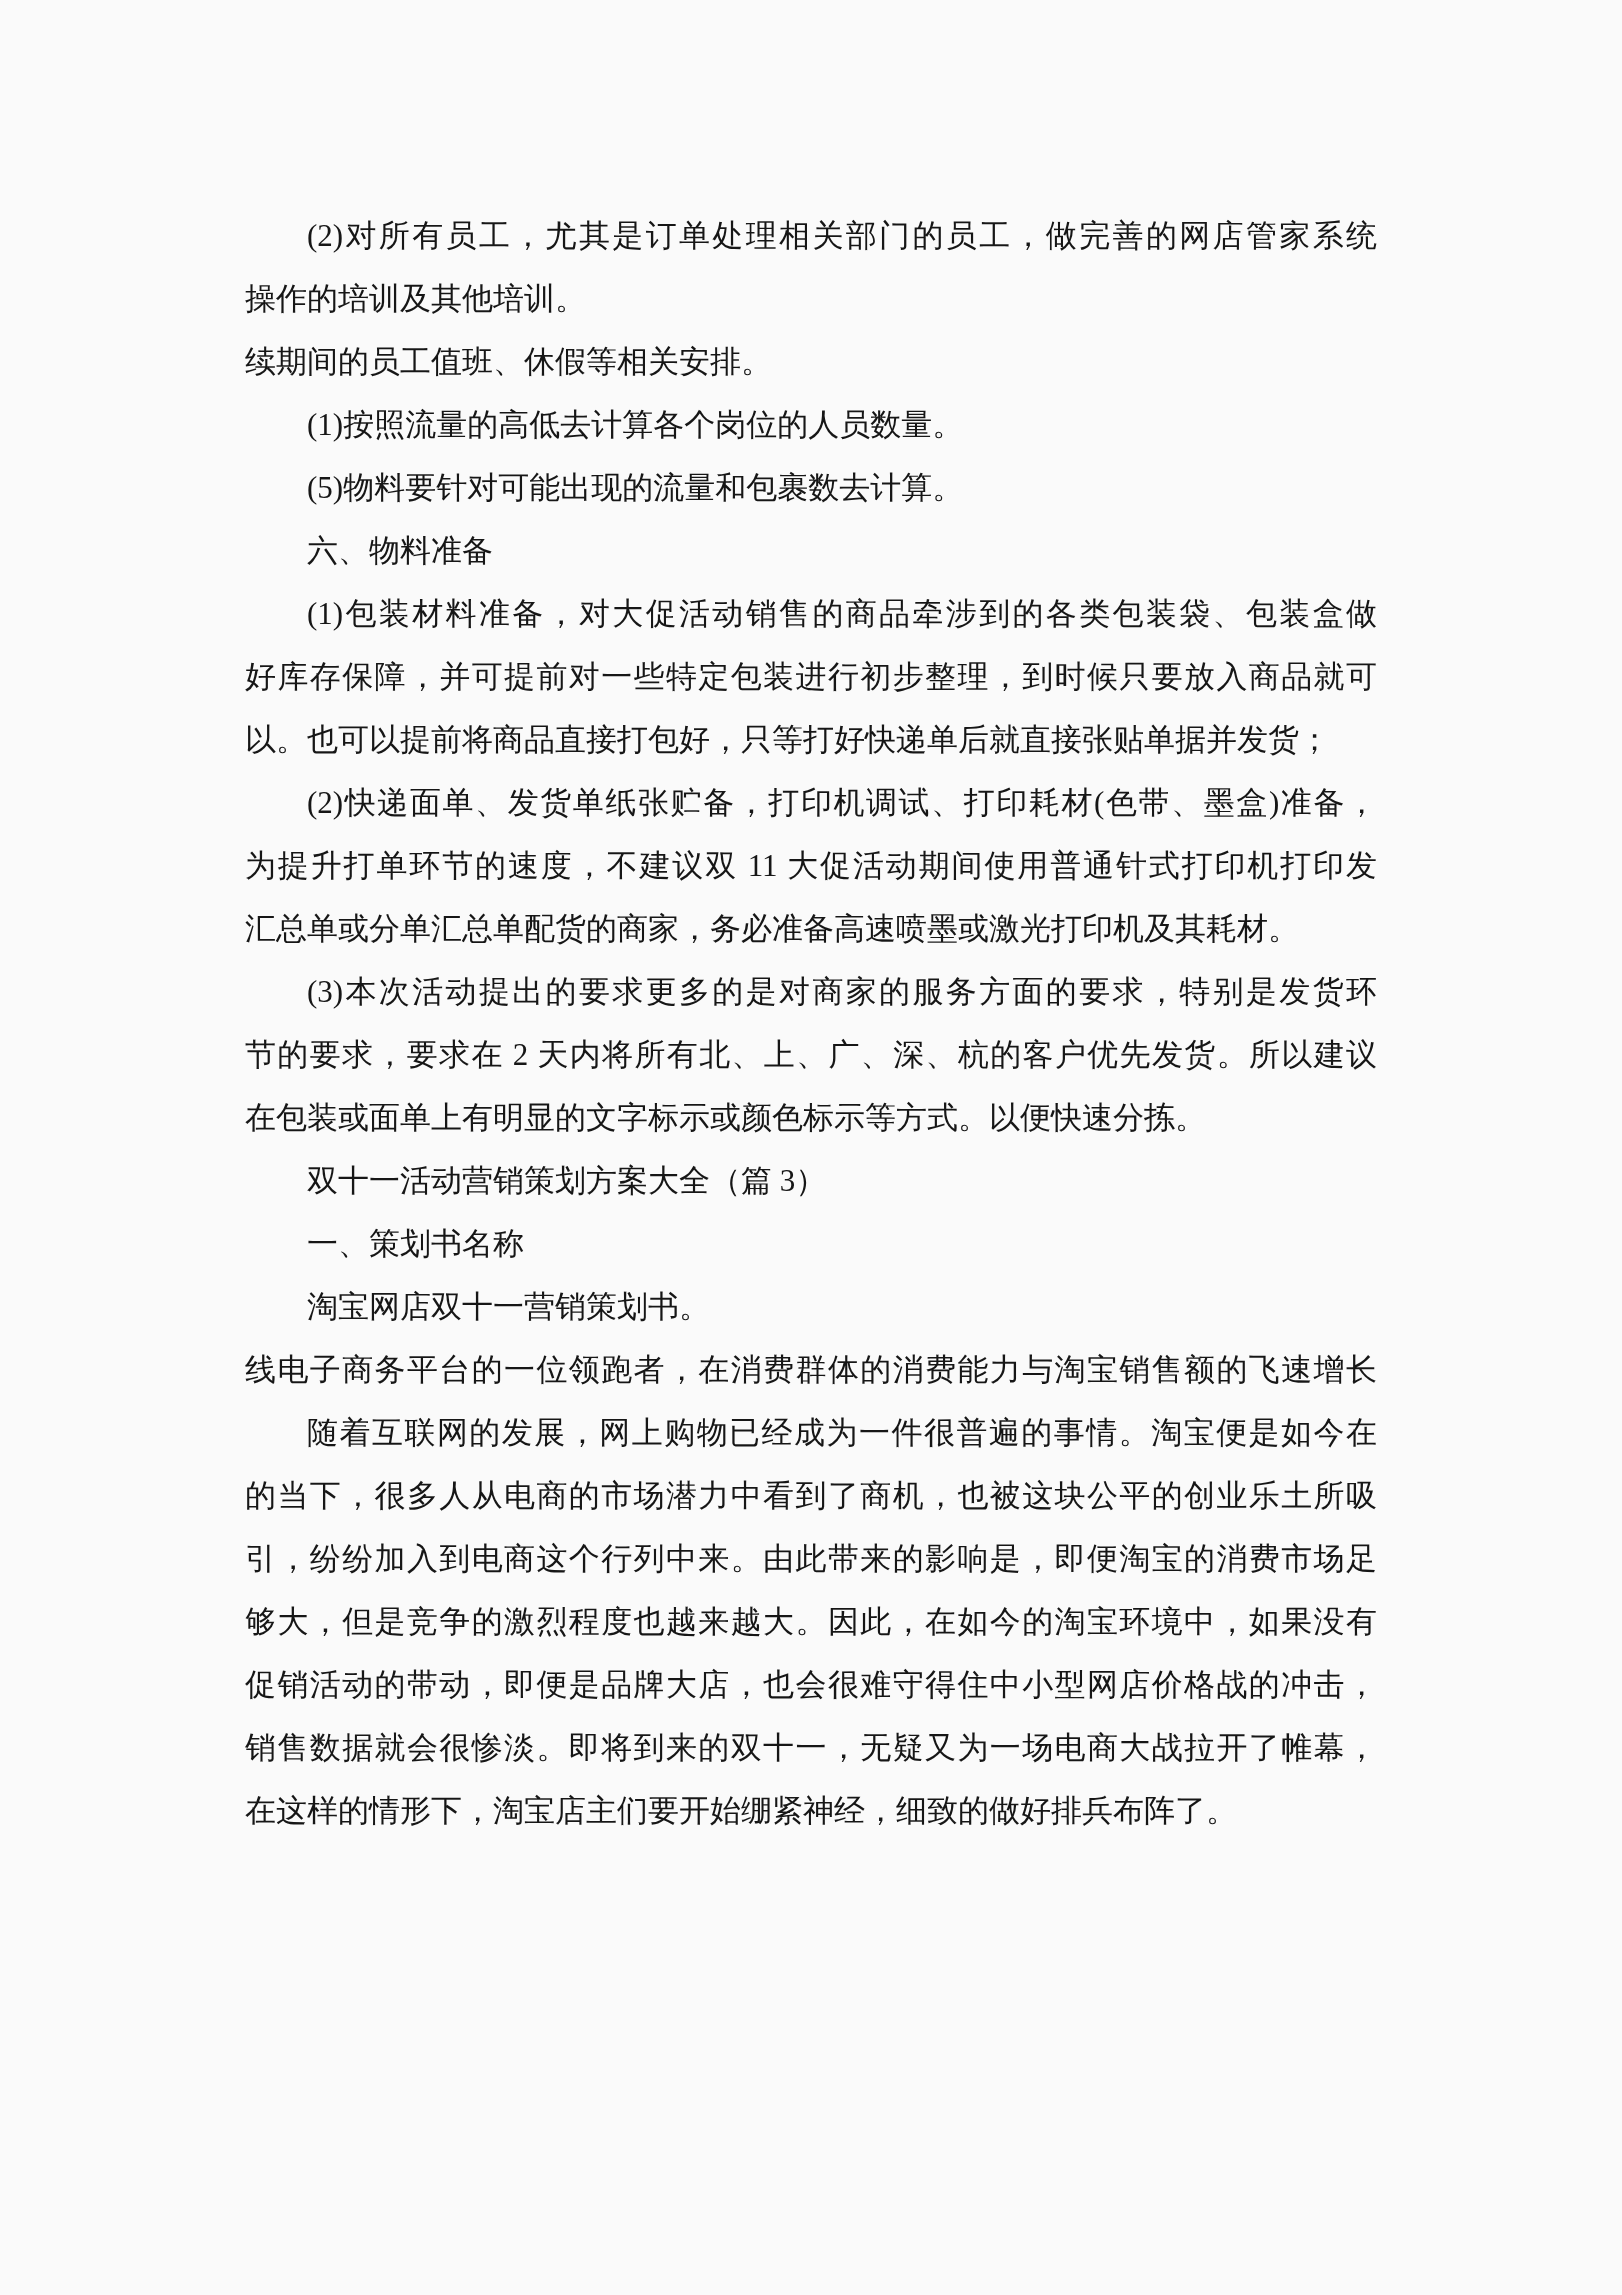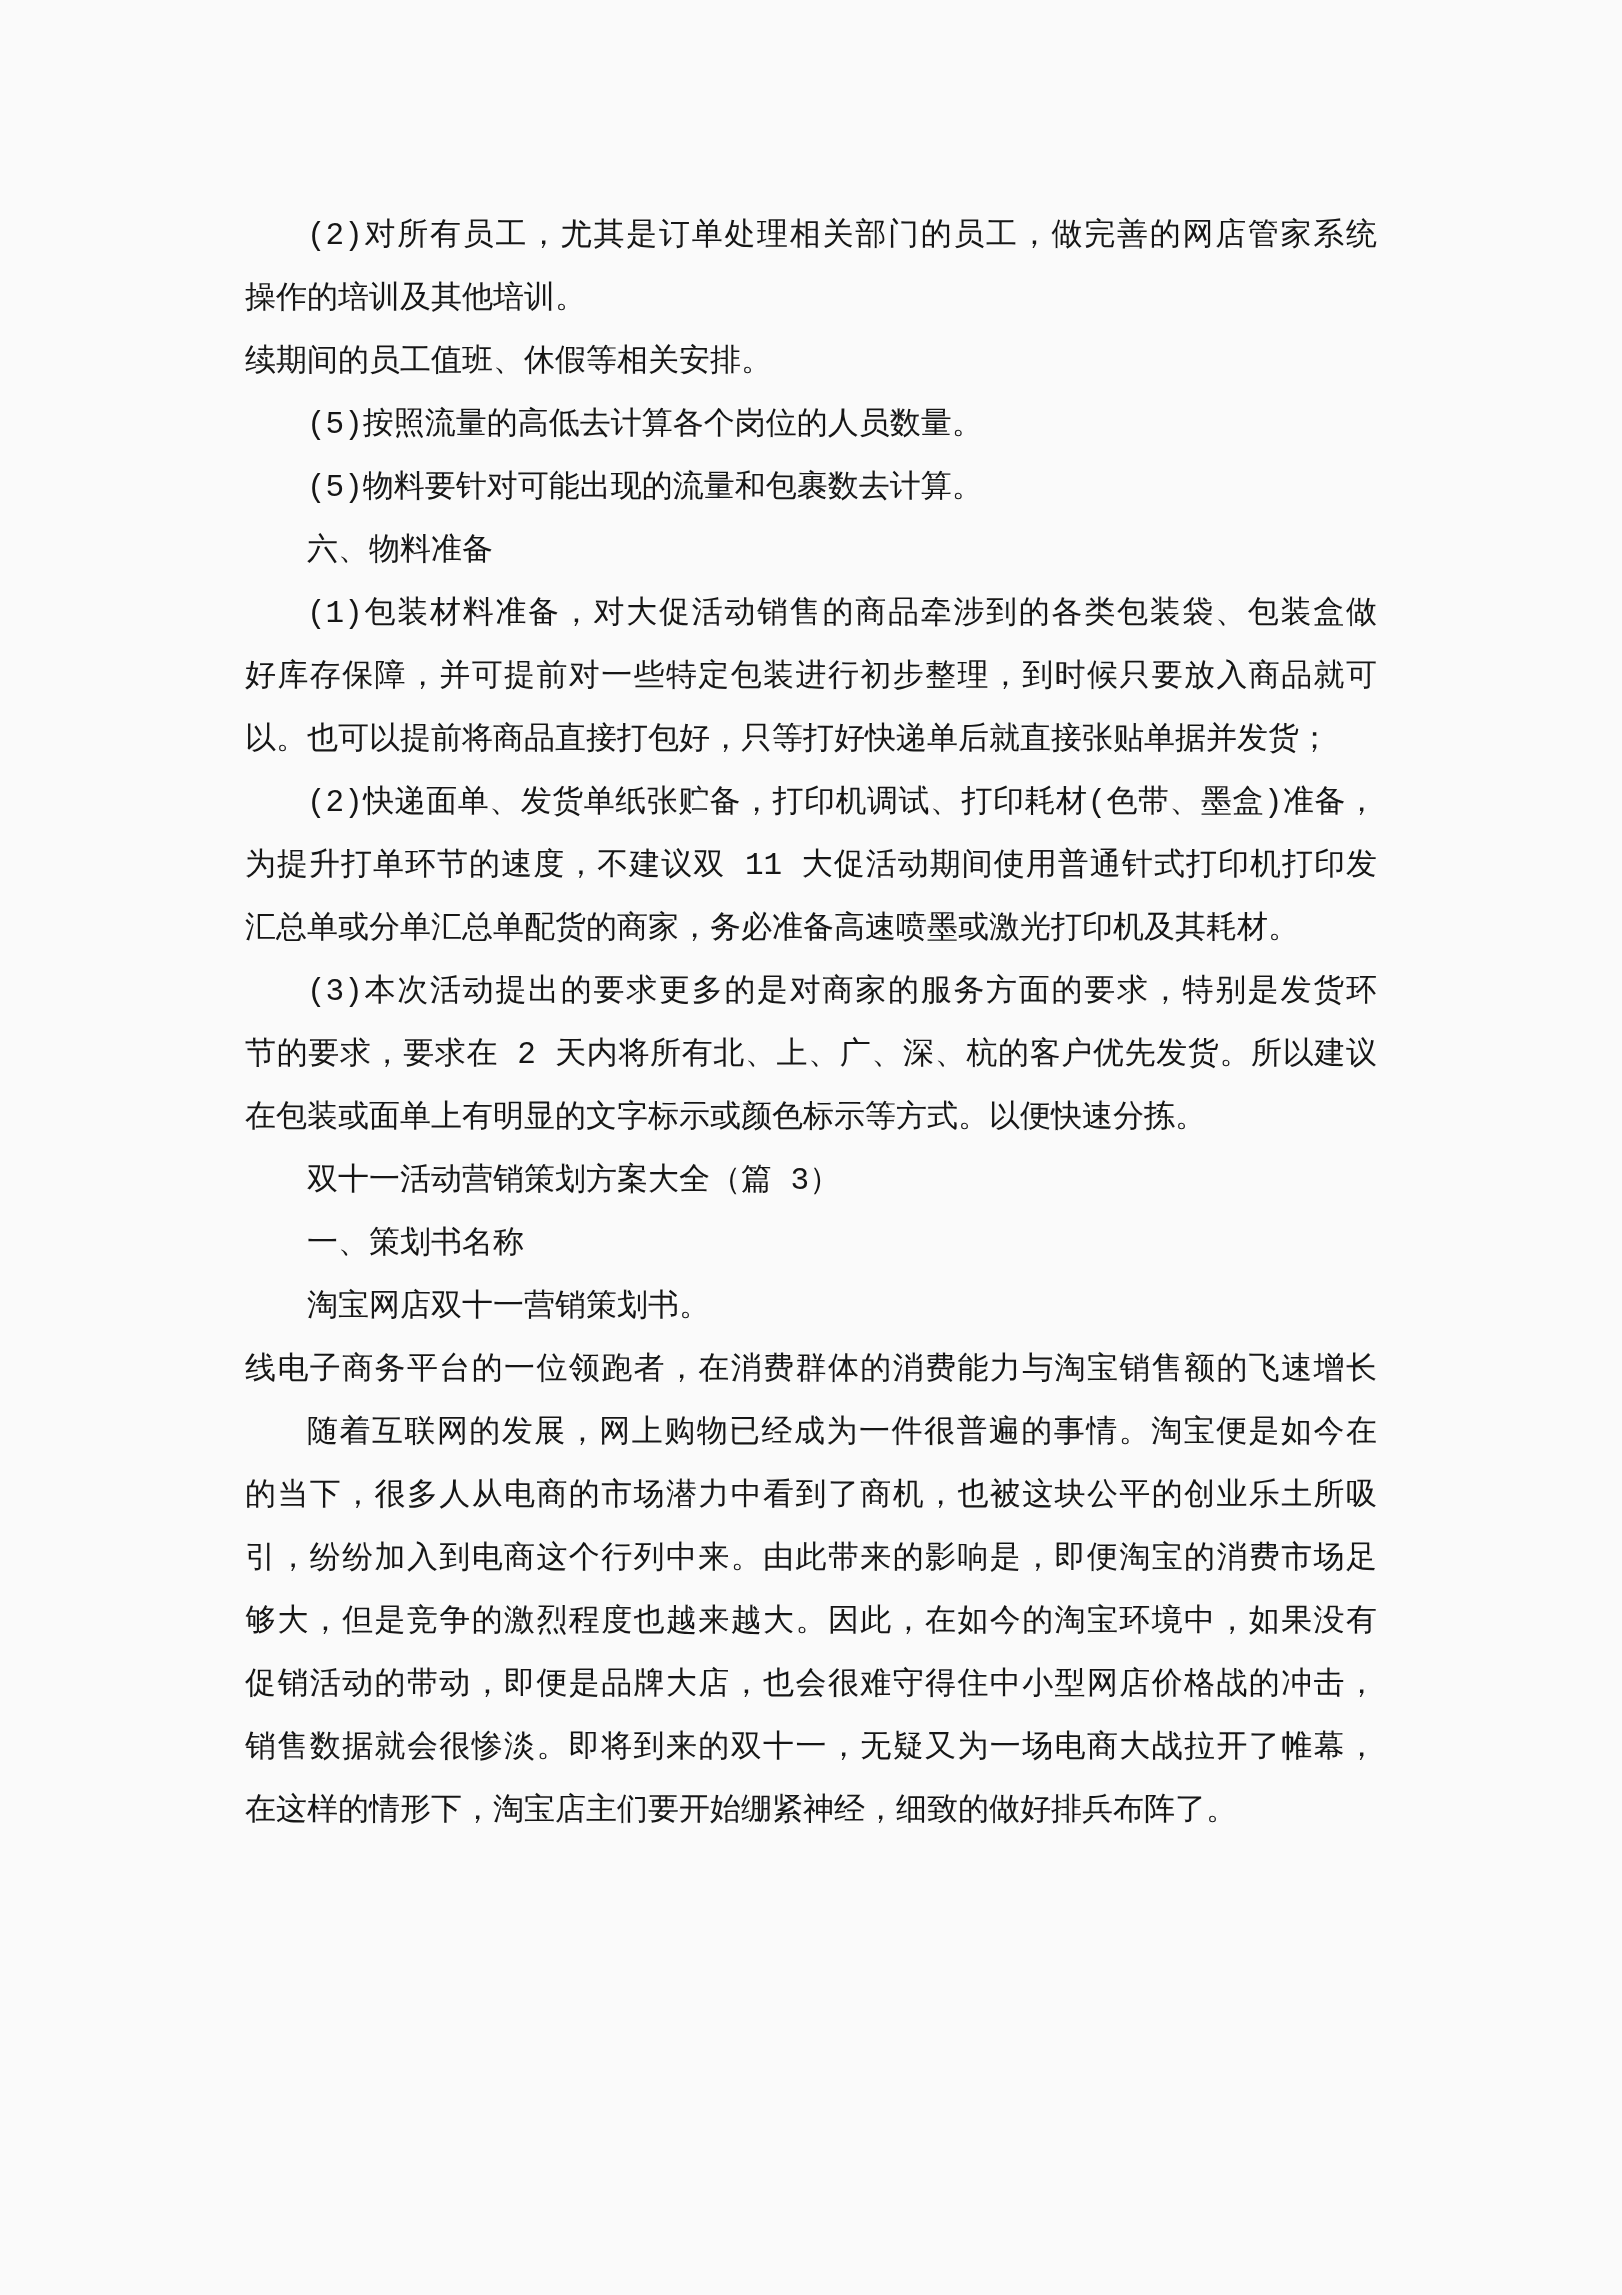--- a/index.html
+++ b/index.html
@@ -21,21 +21,20 @@
   }
   .text-block {
     position: absolute;
     left: 245px;
     top: 204px;
     width: 1132px;
     color: var(--ink, #161616);
     font-size: 31px;
     line-height: 63px;
     letter-spacing: 0;
-    font-family: Liberation Mono, monospace;
   }
   .line {
     text-align: justify;
     text-align-last: left;
     min-height: 63px;
   }
   .line.indent {
     padding-left: 62px; 
   }
   .line.fill {
@@ -44,21 +43,21 @@
   }
 </style>
 </head>
 <body>
 
 <div class="page">
   <div class="text-block">
       <div class="line indent fill">(2)对所有员工，尤其是订单处理相关部门的员工，做完善的网店管家系统</div>
       <div class="line">操作的培训及其他培训。</div>
       <div class="line">续期间的员工值班、休假等相关安排。</div>
-      <div class="line indent">(5)按照流量的高低去计算各个岗位的人员数量。</div>
+      <div class="line indent">(1)按照流量的高低去计算各个岗位的人员数量。</div>
       <div class="line indent">(5)物料要针对可能出现的流量和包裹数去计算。</div>
       <div class="line indent">六、物料准备</div>
       <div class="line indent fill">(1)包装材料准备，对大促活动销售的商品牵涉到的各类包装袋、包装盒做</div>
       <div class="line fill">好库存保障，并可提前对一些特定包装进行初步整理，到时候只要放入商品就可</div>
       <div class="line">以。也可以提前将商品直接打包好，只等打好快递单后就直接张贴单据并发货；</div>
       <div class="line indent fill">(2)快递面单、发货单纸张贮备，打印机调试、打印耗材(色带、墨盒)准备，</div>
       <div class="line fill">为提升打单环节的速度，不建议双 11 大促活动期间使用普通针式打印机打印发</div>
       <div class="line">汇总单或分单汇总单配货的商家，务必准备高速喷墨或激光打印机及其耗材。</div>
       <div class="line indent fill">(3)本次活动提出的要求更多的是对商家的服务方面的要求，特别是发货环</div>
       <div class="line fill">节的要求，要求在 2 天内将所有北、上、广、深、杭的客户优先发货。所以建议</div>

